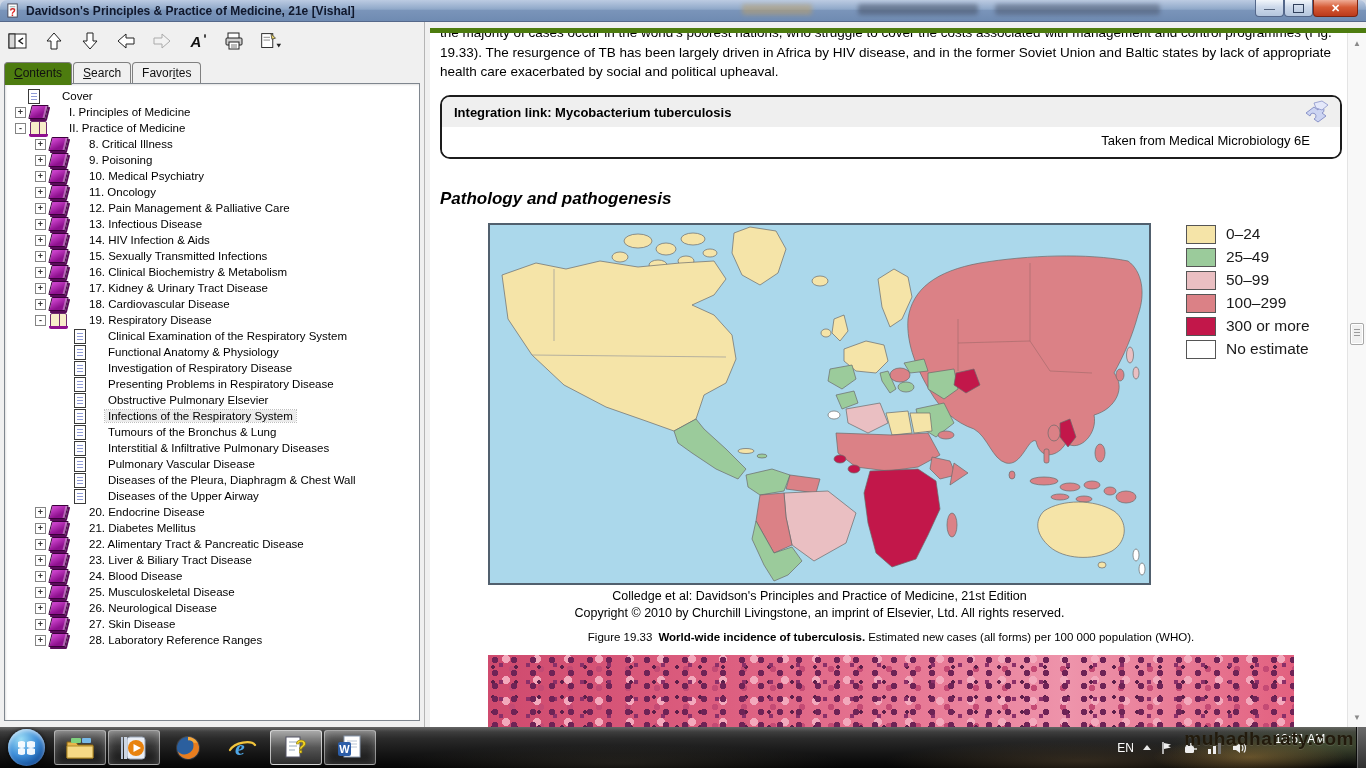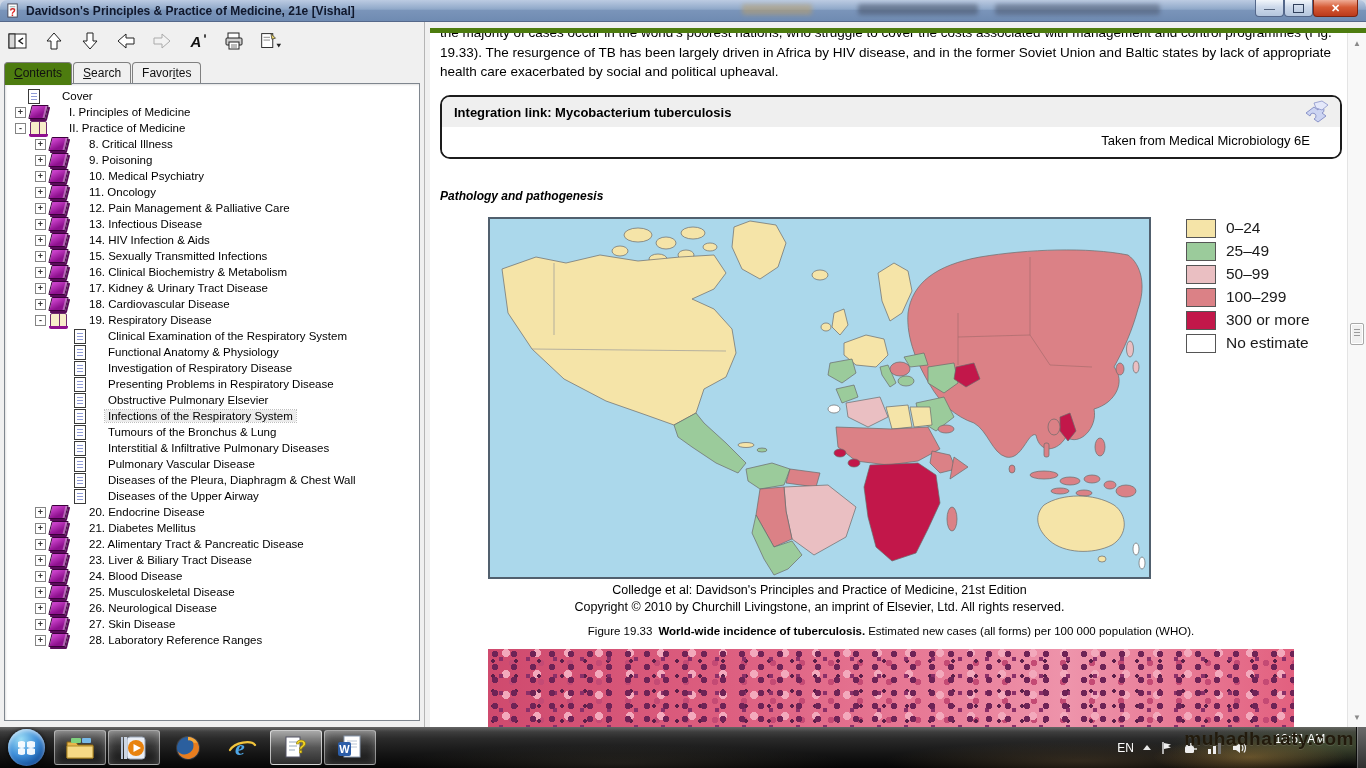--- a/index.html
+++ b/index.html
@@ -57,21 +57,21 @@
   .topstrip{position:absolute;left:430px;right:0;top:22px;height:6px;background:#f0f0f0;}
   .contentwrap{position:absolute;left:430px;right:0;top:28px;bottom:41px;background:#fff;
     overflow:hidden;border-top:5px solid #4d7c0f;box-sizing:border-box;}
   .cinner{position:absolute;left:10px;right:24px;top:0;bottom:0;}
   .para-clip{overflow:hidden;}
   .para{margin:-10px 0 0 0;font-size:13.5px;line-height:19.5px;color:#000;}
   .intbox{position:relative;border:2px solid #1c1c1c;border-radius:10px;margin-top:13px;overflow:hidden;}
   .inthead{background:#efefef;padding:8px 12px 7px;font-size:13px;font-weight:bold;color:#000;}
   .intsrc{padding:6px 30px 9px;text-align:right;font-size:13px;color:#000;background:#fff;}
   .puzzle{position:absolute;top:2px;right:6px;}
-  .sechead{margin:30px 0 14px 0;font-size:12px;font-weight:bold;font-style:italic;color:#000;}
+  .sechead{margin:30px 0 14px 0;font-size:17px;font-weight:bold;font-style:italic;color:#000;}
   .figrow{display:flex;align-items:flex-start;margin-left:48px;}
   .legend{margin-left:17px;margin-top:2px;}
   .lrow{display:flex;align-items:center;margin-bottom:4px;padding-left:18px;}
   .sw{width:30px;height:19px;border:1px solid #555;margin-right:10px;flex:none;box-sizing:border-box;}
   .sw0{background:#F5E4A8;}.sw1{background:#9BCB9B;}.sw2{background:#EABFC2;}
   .sw3{background:#DB8186;}.sw4{background:#C2174A;}.sw5{background:#FFFFFF;}
   .llabel{font-size:15.5px;color:#1a1a1a;}
   .caps{width:663px;margin-left:48px;text-align:center;font-size:12.5px;line-height:17px;margin-top:3px;color:#000;}
   .figcap{text-align:center;font-size:11.5px;margin-top:9px;color:#000;}
   .figcap b{margin:0 3px;}

